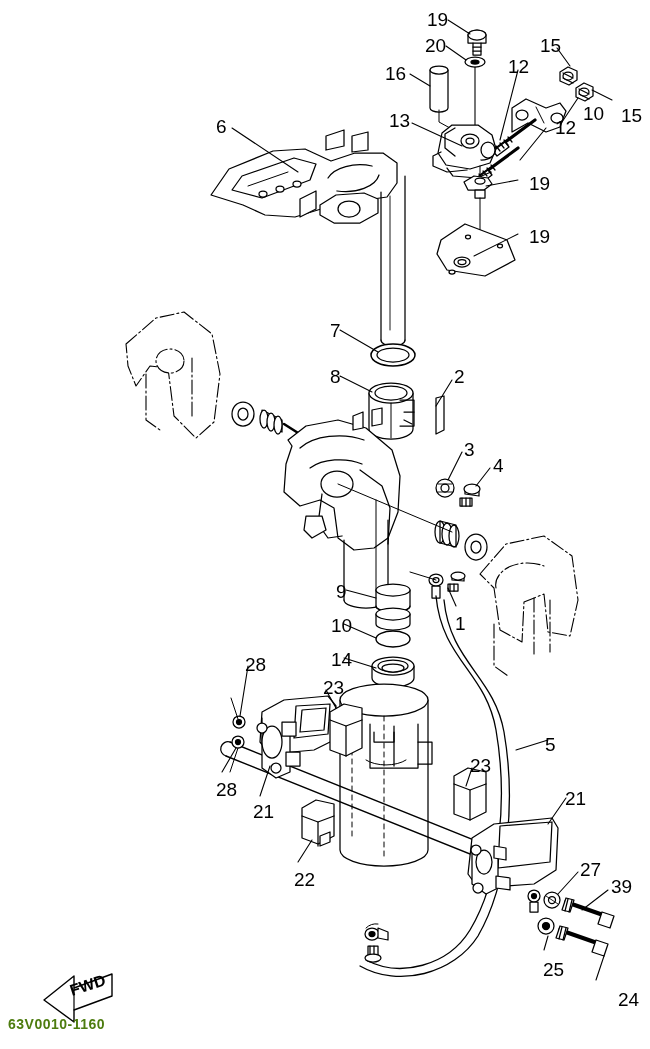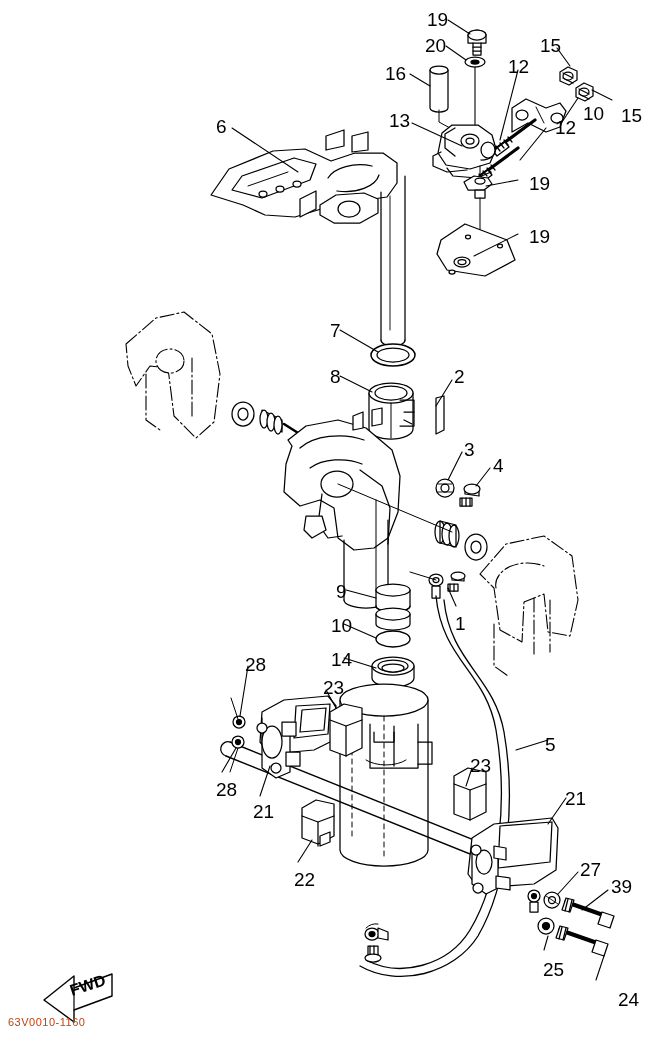--- a/index.html
+++ b/index.html
@@ -5,22 +5,22 @@
 <style>
   html,body{margin:0;padding:0;background:#ffffff;}
   body{width:650px;height:1049px;position:relative;overflow:hidden;
        font-family:"Liberation Sans",sans-serif;color:#000;}
   #sheet{position:absolute;inset:0;width:650px;height:1049px;}
   #svgroot{position:absolute;left:0;top:0;width:650px;height:1049px;}
   .callout-layer{position:absolute;left:4px;top:0;width:650px;height:915px;pointer-events:none;}
   .callout{position:absolute;font-family:"Liberation Sans",sans-serif;
            font-size:19px;font-weight:400;color:#000;line-height:1;
            white-space:nowrap;pointer-events:auto;}
-  #partno{position:absolute;left:8px;top:1016px;font-size:11px;
-          letter-spacing:.5px;color:#c2410c;}
+  #partno{position:absolute;left:8px;top:1016px;font-size:14px;
+          letter-spacing:.5px;color:#4d7c0f;font-weight:bold;}
   .fwd-text{font-family:"Liberation Sans",sans-serif;font-weight:bold;
             font-size:16px;fill:#000;}
 </style>
 </head>
 <body>
 
 <div id="sheet">
 
 <svg id="svgroot" viewBox="0 0 650 1049" xmlns="http://www.w3.org/2000/svg">
   <g fill="none" stroke="#000" stroke-width="1.25" stroke-linecap="round" stroke-linejoin="round">

